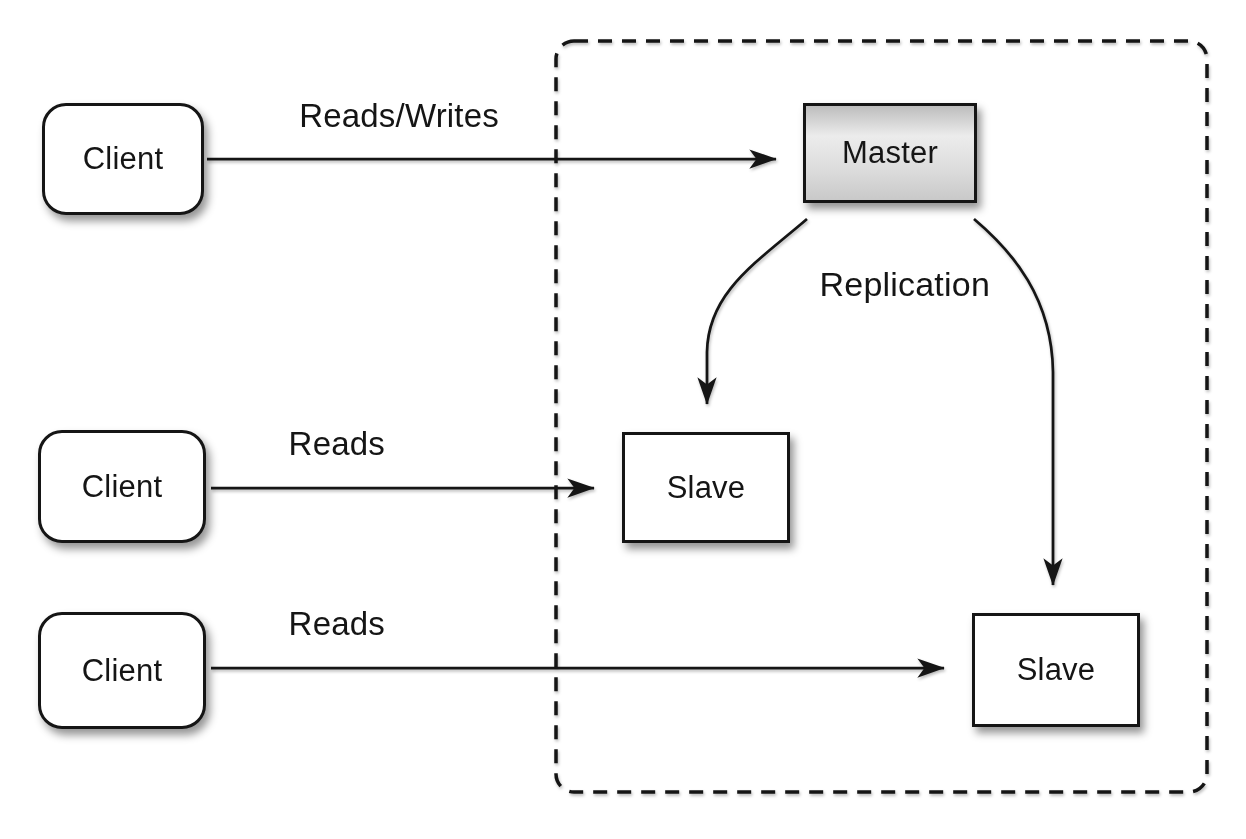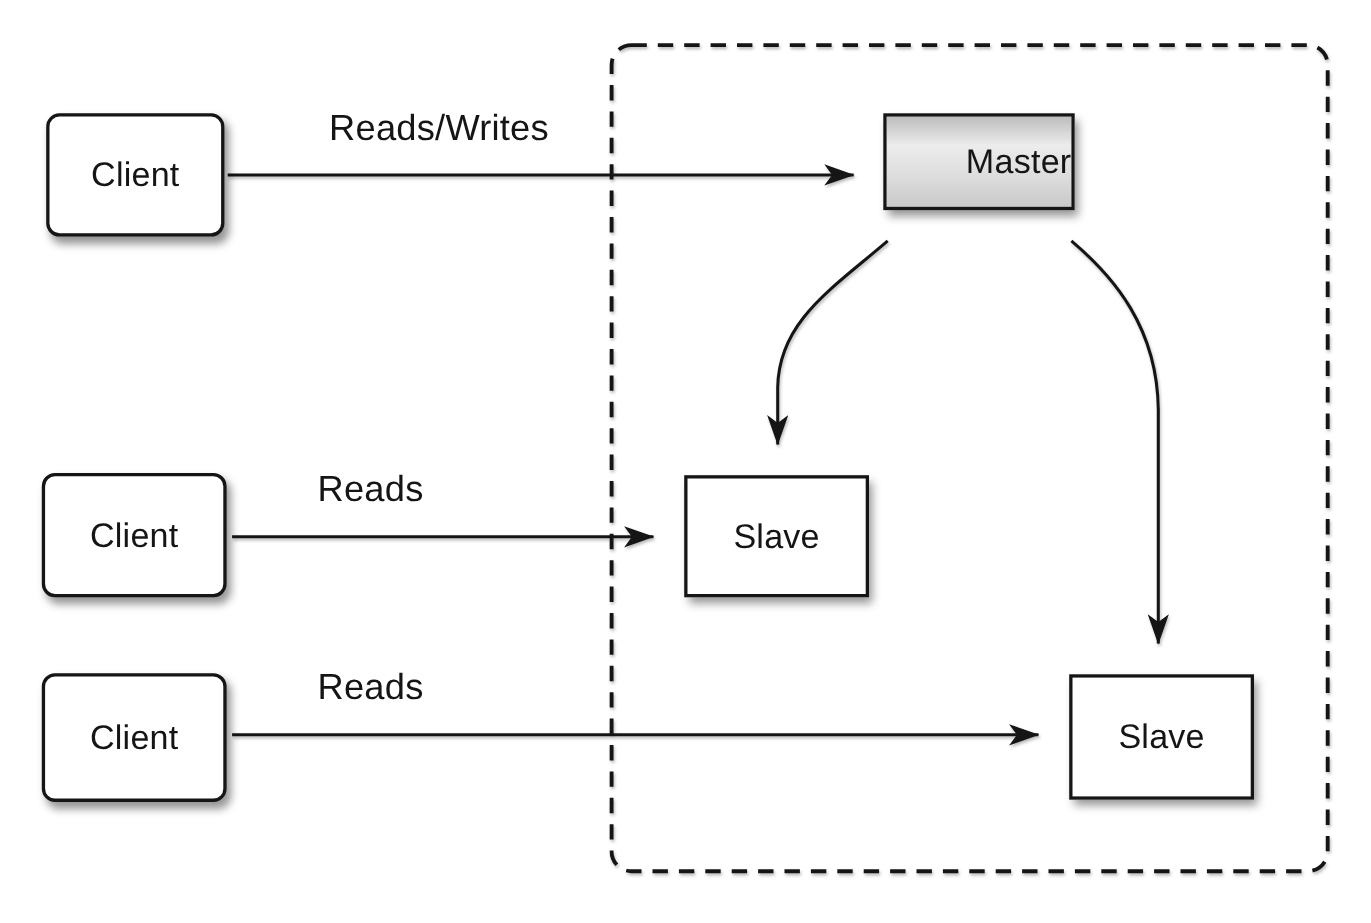--- a/index.html
+++ b/index.html
@@ -28,21 +28,21 @@
     background: #ffffff;
     display: flex;
     align-items: center;
     justify-content: center;
     font-size: 31px;
     color: #151515;
     box-shadow: 4px 6px 8px rgba(0,0,0,0.42);
     letter-spacing: 0.2px;
   }
   .node.rounded {
-    border-radius: 12px;
+    border-radius: 24px;
     border-width: 3.5px;
   }
   .node.master {
     background: linear-gradient(to bottom, #bdbdbd 0%, #ececec 32%, #dcdcdc 68%, #c9c9c9 100%);
   }
   .edge-label {
     position: absolute;
     font-size: 33px;
     color: #151515;
     text-align: right;
@@ -81,32 +81,33 @@
   </div>
 
   <div class="node rounded" style="left:38px; top:430px; width:168px; height:113px;">
     <span>Client</span>
   </div>
 
   <div class="node rounded" style="left:38px; top:612px; width:168px; height:117px;">
     <span>Client</span>
   </div>
 
-  <div class="node master" style="left:803px; top:103px; width:174px; height:88px;justify-content:flex-end;">
+  <div class="node master" style="left:803px; top:103px; width:174px; height:100px;">
     <span>Master</span>
   </div>
 
   <div class="node" style="left:622px; top:432px; width:168px; height:111px;">
     <span>Slave</span>
   </div>
 
   <div class="node" style="left:972px; top:613px; width:168px; height:114px;">
     <span>Slave</span>
   </div>
 
   <div class="edge-label" style="left:253px; top:98px; width:246px;">Reads/Writes</div>
 
   <div class="edge-label" style="left:240px; top:426px; width:145px;">Reads</div>
 
   <div class="edge-label" style="left:240px; top:606px; width:145px;">Reads</div>
 
+  <div class="edge-label" style="left:765px; top:266px; width:225px; font-size:34px;">Replication</div>
 
 </div>
 
 </body></html>

